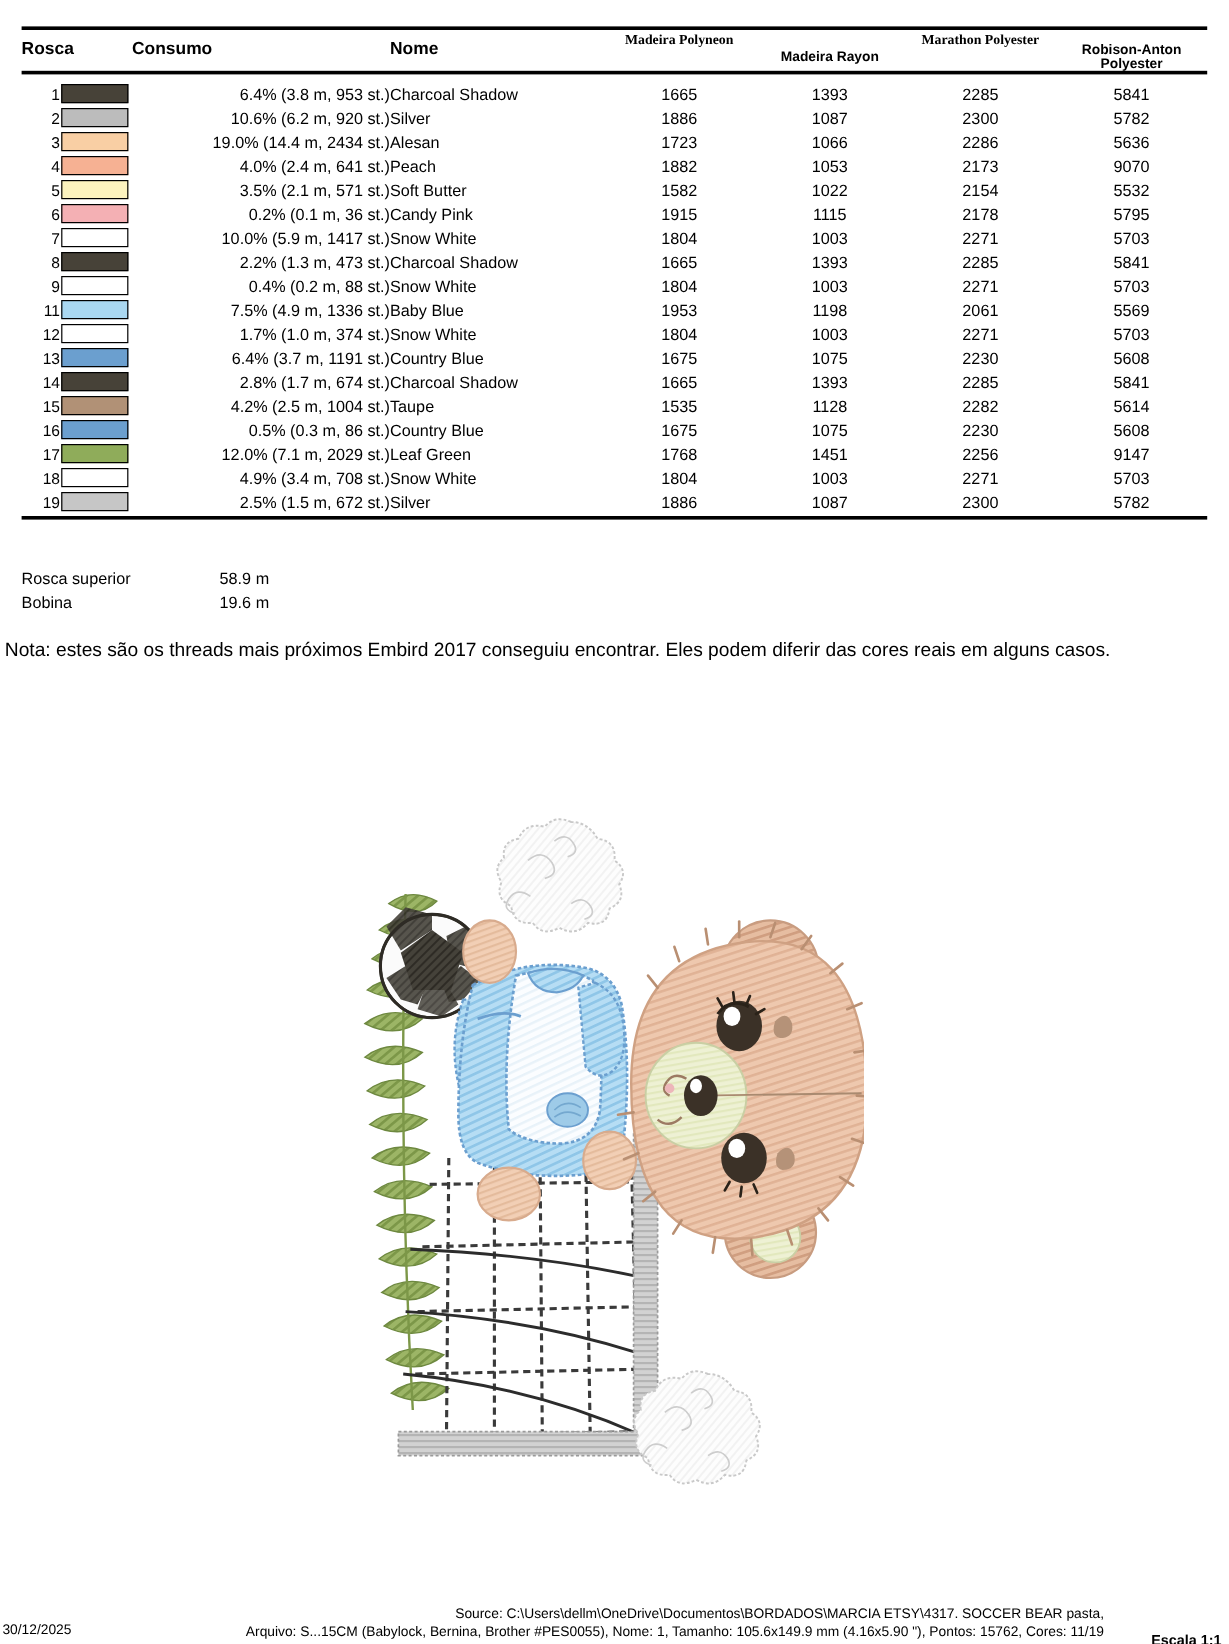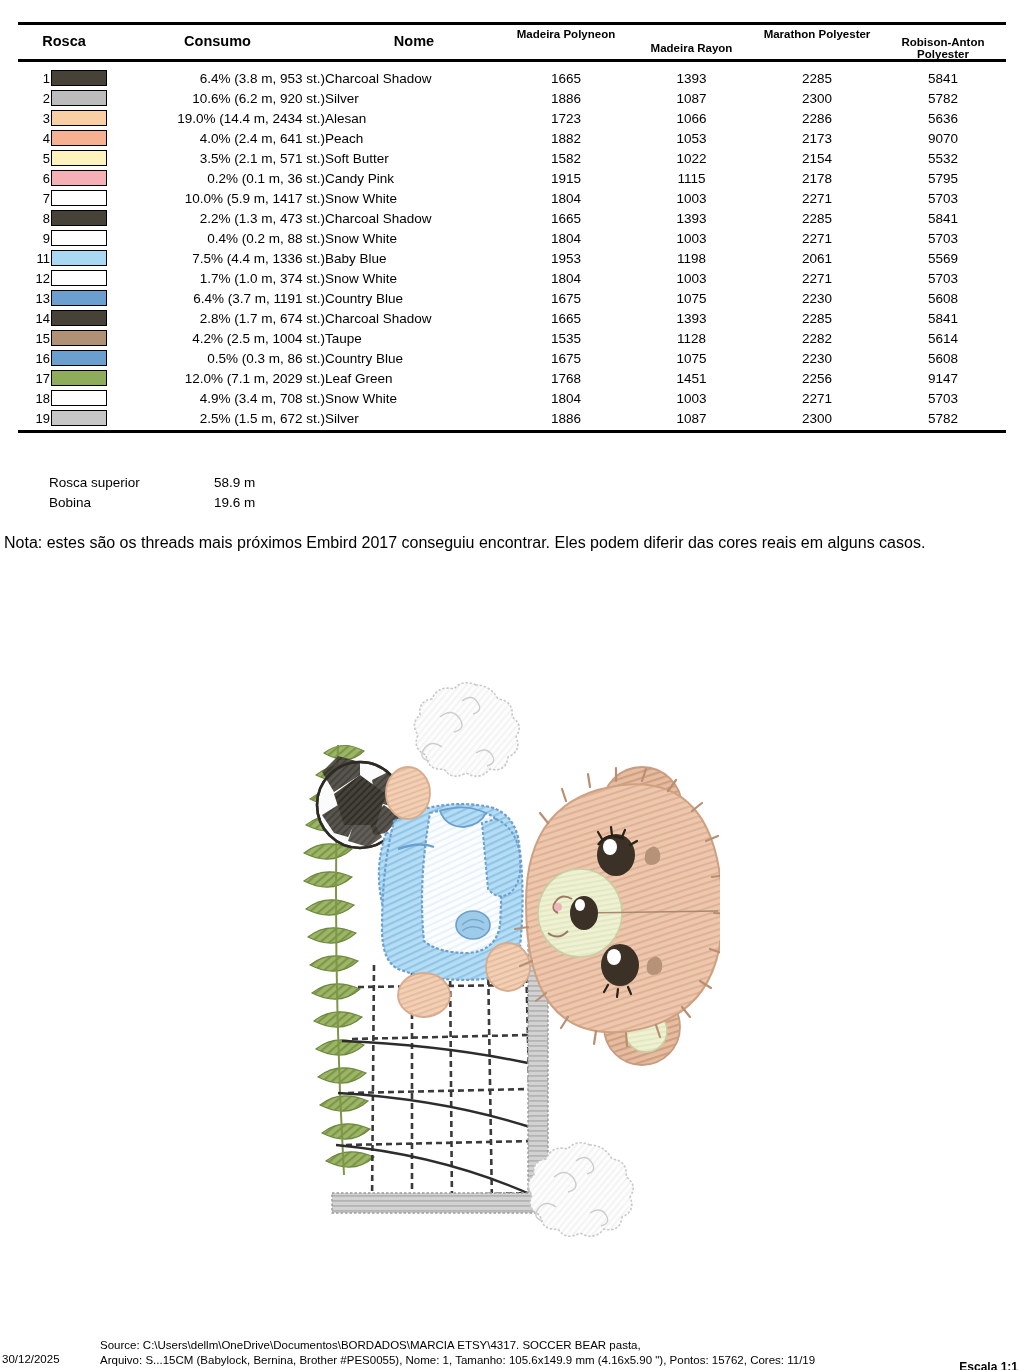--- a/index.html
+++ b/index.html
@@ -48,34 +48,34 @@
   }
   table.threads td, table.threads th {
     padding: 0;
     vertical-align: middle;
   }
 
   
   .hdr {
     font-size: 14.5px;
     font-weight: bold;
-    text-align: center;
+    text-align: left;
     height: 32px;
     vertical-align: bottom;
     padding-bottom: 2px;
   }
   .hdr-sm {
     font-size: 11.5px;
     font-weight: bold;
     text-align: center;
     height: 32px;
     position: relative;
   }
   .hdr-sm span { display: block; }
-  .hdr-up span   { position: relative; top: -7px; }
+  .hdr-up span   { position: relative; top: -7px; font-family: Liberation Serif, serif; }
   .hdr-down span { position: relative; top: 7px; text-align: center; }
 
   
   col.c-rosca   { width: 92px; }
   col.c-consumo { width: 215px; }
   col.c-nome    { width: 178px; }
   col.c-t1      { width: 126px; }
   col.c-t2      { width: 125px; }
   col.c-t3      { width: 126px; }
   col.c-t4      { width: 126px; }
@@ -128,21 +128,21 @@
     position: absolute;
     left: 18px;
     top: 472px;
     font-size: 13.5px;
   }
   #totals .trow2 {
     display: flex;
     height: 20px;
     align-items: center;
   }
-  #totals .tlabel { width: 165px; margin-left: 31px; }
+  #totals .tlabel { width: 165px; }
   #totals .tvalue { width: 120px; }
 
   
   #note {
     position: absolute;
     left: 4px;
     top: 534px;
     font-size: 16px;
   }
 
@@ -168,21 +168,21 @@
     position: absolute;
     left: 2px;
     top: 17px;
     font-size: 11.5px;
   }
   #footer-lines {
     position: absolute;
     left: 100px;
     top: 2px;
     width: 820px;
-    text-align: left;
+    text-align: right;
     font-size: 11.5px;
     line-height: 15px;
   }
   #footer-scale {
     position: absolute;
     right: 6px;
     top: 24px;
     font-size: 12px;
     font-weight: bold;
   }
@@ -367,21 +367,21 @@
           <td class="cell-num">2271</td>
           <td class="cell-num">5703</td>
         </tr>
         <tr class="trow">
           <td class="cell-rosca">
             <div class="swatch-holder">
               <span class="rindex">11</span>
               <span class="swatch" style="background: rgb(169, 216, 242);"></span>
             </div>
           </td>
-          <td class="cell-consumo">7.5% (4.4 m, 1336 st.)</td>
+          <td class="cell-consumo">7.5% (4.9 m, 1336 st.)</td>
           <td class="cell-nome">Baby Blue</td>
           <td class="cell-num">1953</td>
           <td class="cell-num">1198</td>
           <td class="cell-num">2061</td>
           <td class="cell-num">5569</td>
         </tr>
         <tr class="trow">
           <td class="cell-rosca">
             <div class="swatch-holder">
               <span class="rindex">12</span>

